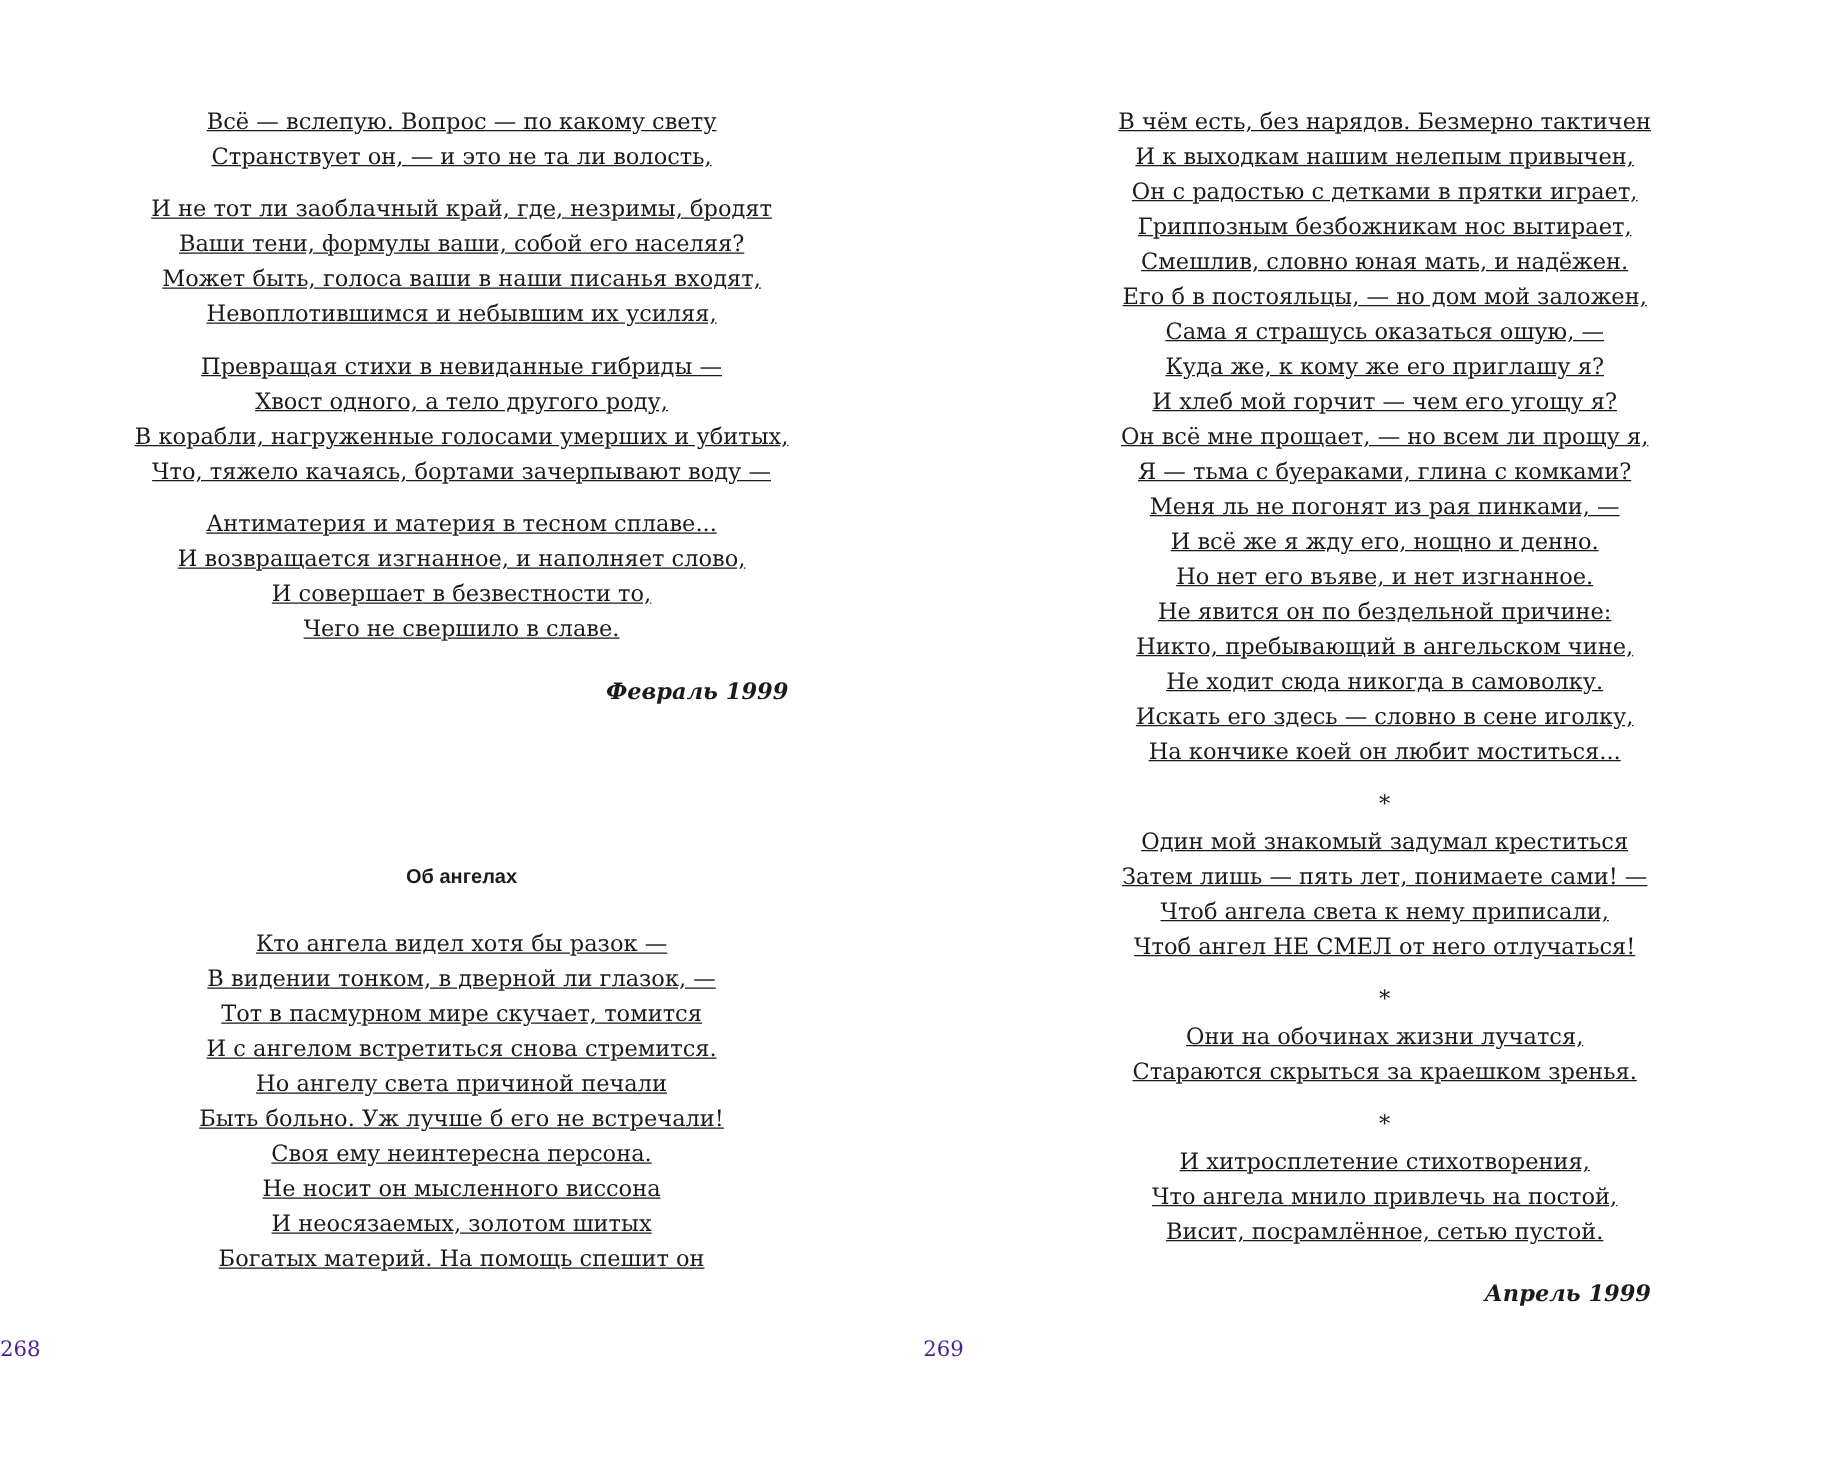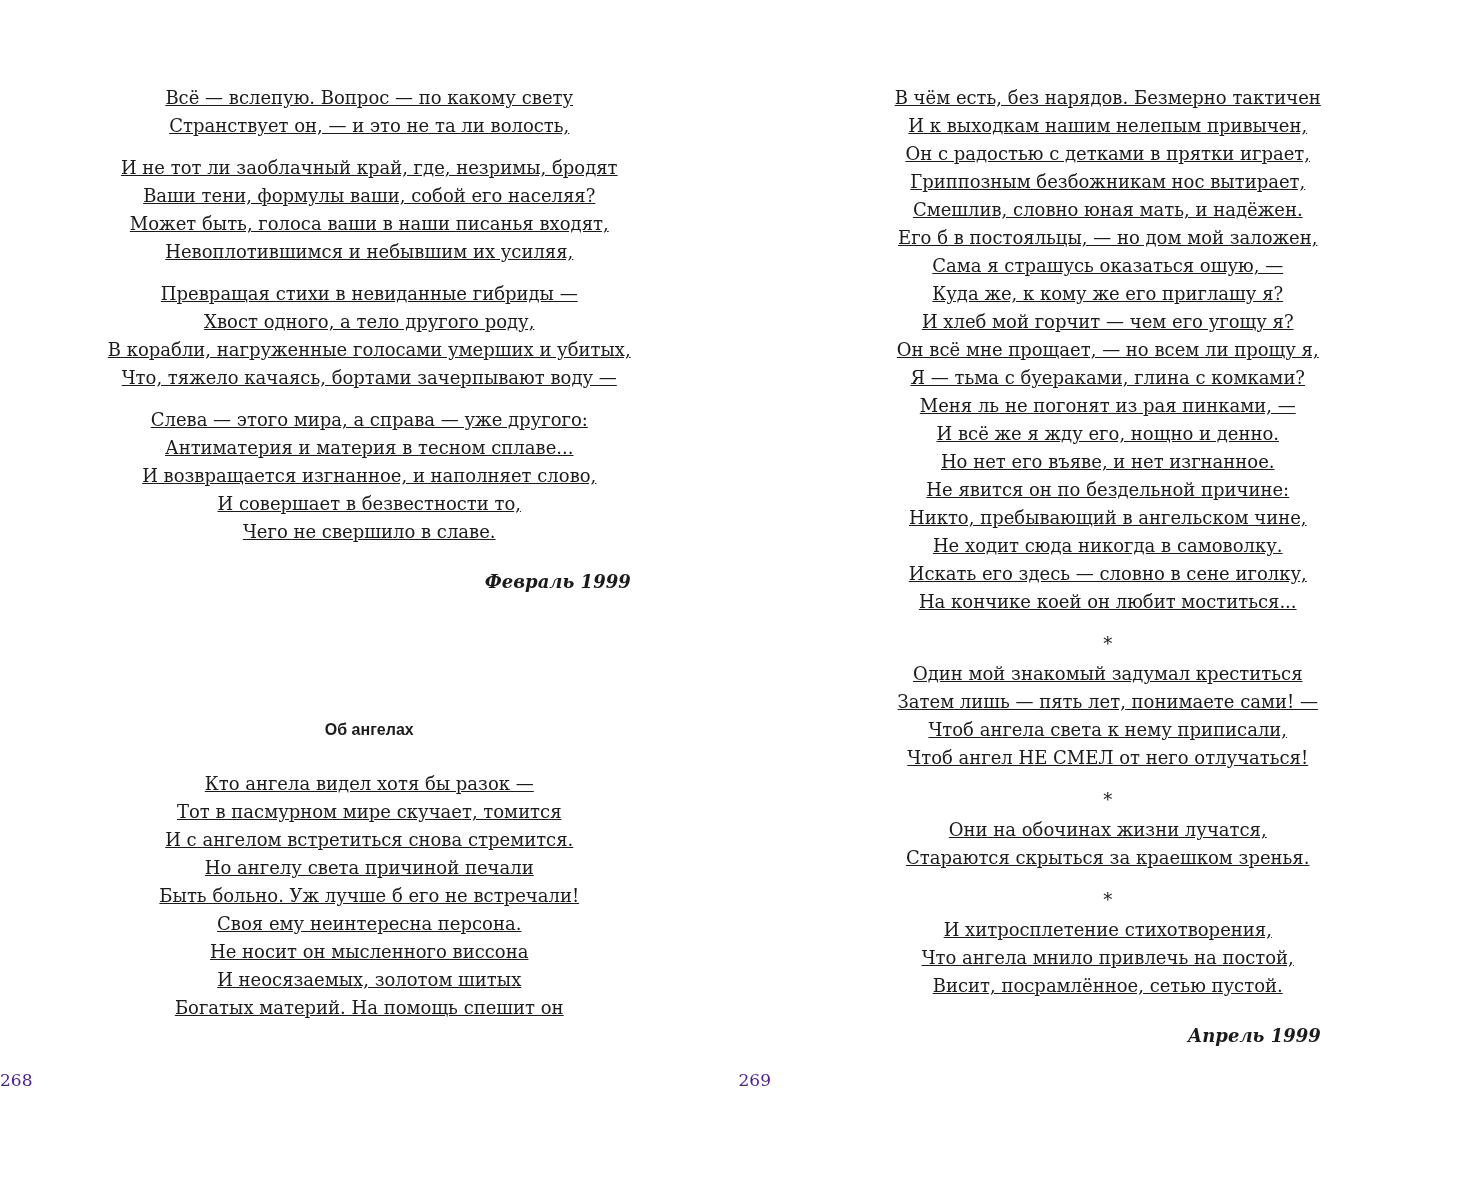--- a/index.html
+++ b/index.html
@@ -75,30 +75,30 @@
           <div class="line">Может быть, голоса ваши в наши писанья входят,</div>
           <div class="line">Невоплотившимся и небывшим их усиляя,</div>
         </div>
         <div class="block block-stanza">
           <div class="line">Превращая стихи в невиданные гибриды —</div>
           <div class="line">Хвост одного, а тело другого роду,</div>
           <div class="line">В корабли, нагруженные голосами умерших и убитых,</div>
           <div class="line">Что, тяжело качаясь, бортами зачерпывают воду —</div>
         </div>
         <div class="block block-stanza">
-          <div class="line">Слева — этого мира, а справа — уже другого:</div>
           <div class="line">Антиматерия и материя в тесном сплаве...</div>
           <div class="line">И возвращается изгнанное, и наполняет слово,</div>
           <div class="line">И совершает в безвестности то,</div>
           <div class="line">Чего не свершило в славе.</div>
         </div>
         <div class="block block-date">Февраль 1999</div>
         <div class="block block-heading">Об ангелах</div>
         <div class="block block-stanza">
           <div class="line">Кто ангела видел хотя бы разок —</div>
+          <div class="line">В видении тонком, в дверной ли глазок, —</div>
           <div class="line">Тот в пасмурном мире скучает, томится</div>
           <div class="line">И с ангелом встретиться снова стремится.</div>
           <div class="line">Но ангелу света причиной печали</div>
           <div class="line">Быть больно. Уж лучше б его не встречали!</div>
           <div class="line">Своя ему неинтересна персона.</div>
           <div class="line">Не носит он мысленного виссона</div>
           <div class="line">И неосязаемых, золотом шитых</div>
           <div class="line">Богатых материй. На помощь спешит он</div>
         </div>
       </div>

